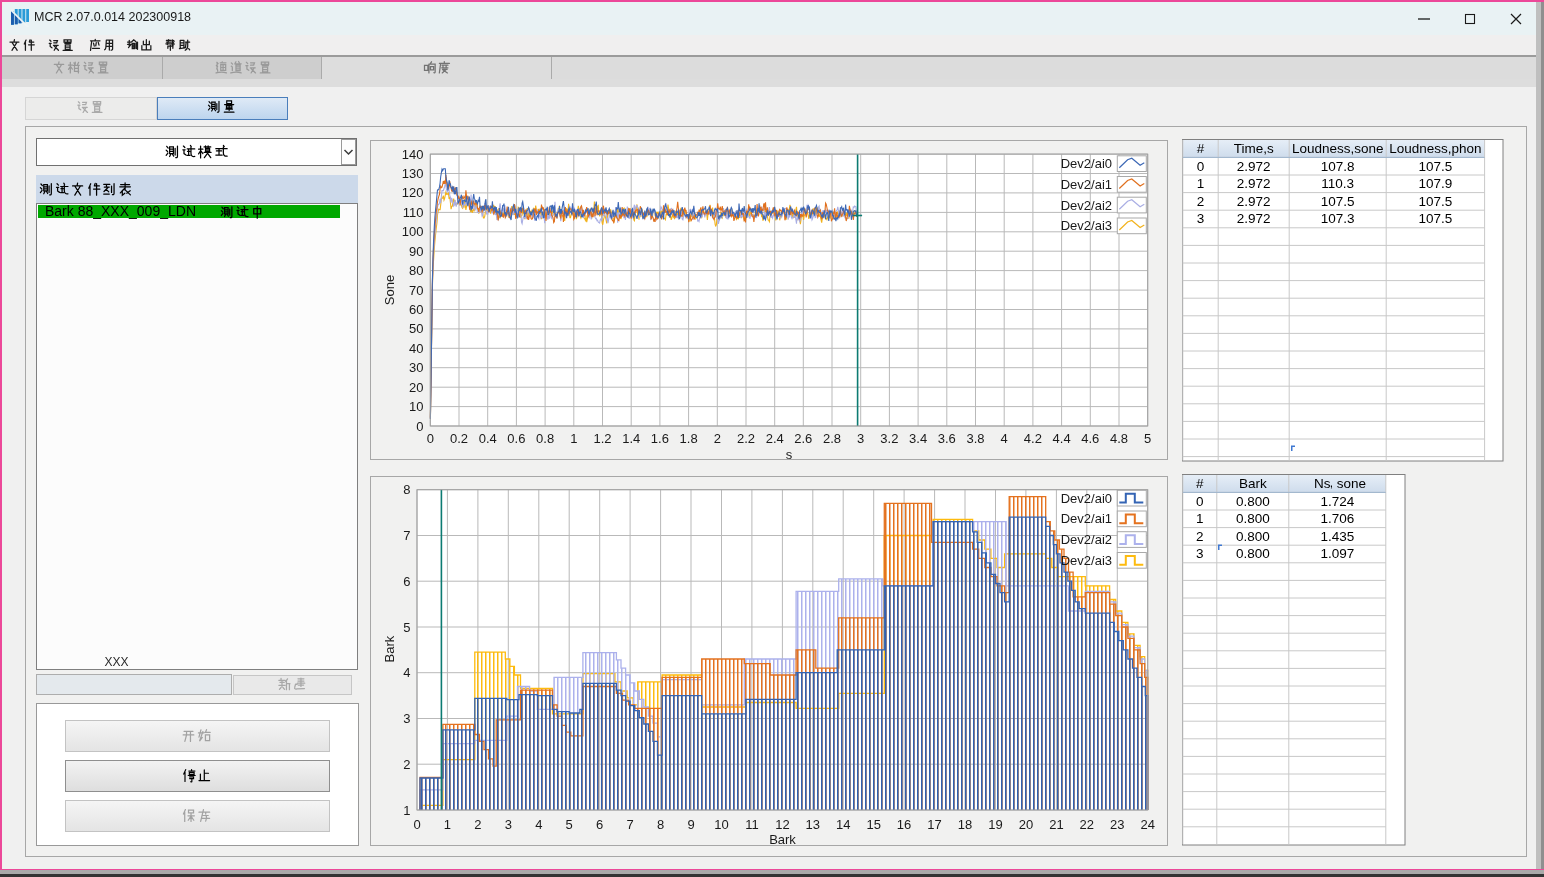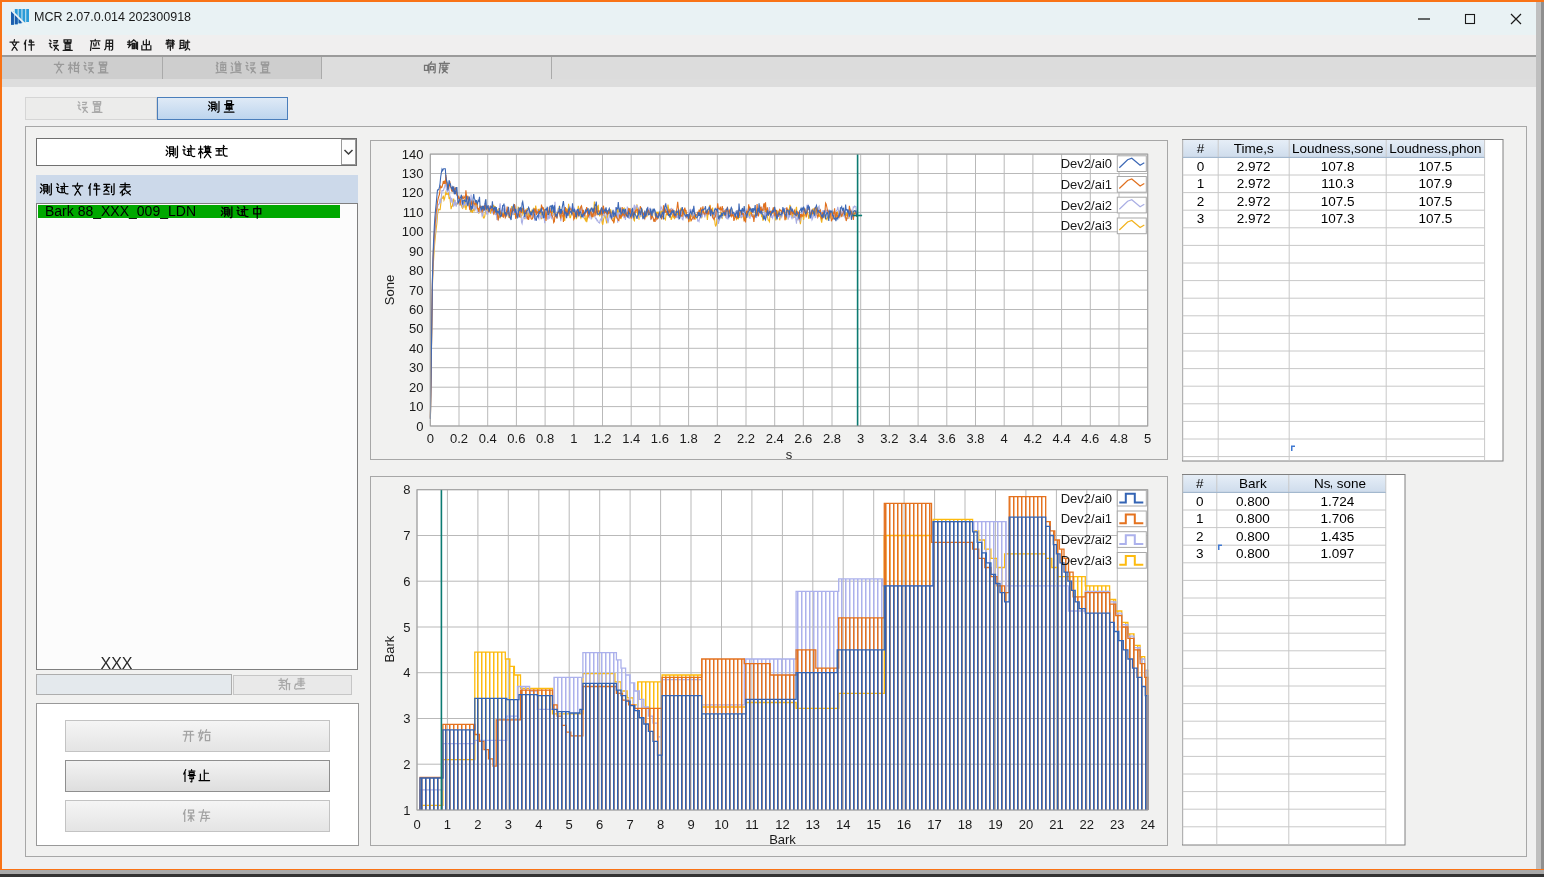--- a/index.html
+++ b/index.html
@@ -1,18 +1,18 @@
 <!DOCTYPE html>
 <html><head><meta charset="utf-8"><title>MCR</title><style>
 *{margin:0;padding:0;box-sizing:border-box}
 html,body{width:1544px;height:877px;overflow:hidden;background:#f0f0f0;font-family:"Liberation Sans",sans-serif}
 .abs{position:absolute}
 </style></head>
 <body>
-<div class="abs" style="left:0;top:0;width:1544px;height:877px;background:#f97316">
+<div class="abs" style="left:0;top:0;width:1544px;height:877px;background:#ec4899">
  <div class="abs" style="left:2px;top:2px;width:1539px;height:867px;background:#f0f0f0"></div>
 
  <div class="abs" style="left:2px;top:2px;width:1539px;height:33px;background:#e9f2f4;border-radius:8px 8px 0 0"></div>
 
  <svg class="abs" style="left:11px;top:9px" width="18" height="18" viewBox="0 0 18 18">
    <defs>
         <clipPath id="icb">
           <path d="M0 2.2 H2.9 V15.8 H0 Z M3.8 0 H6.7 V15.2 H3.8 Z M7.6 0 H10.5 V14.2 H7.6 Z M11.4 0 H14.3 V13.4 H11.4 Z M15.2 0 H18 V13 H15.2 Z"></path>
         </clipPath>
       </defs>
@@ -52,21 +52,21 @@
     </svg>
 
  <div class="abs" style="left:36px;top:175px;width:322px;height:28px;background:#ccd9ea"></div>
 
  <div class="abs" style="left:36px;top:203px;width:322px;height:467px;background:#fcfcfc;border:1px solid #7f7f7f"></div>
  <div class="abs" style="left:37.5px;top:204.5px;width:302px;height:13.5px;background:#00a800"></div>
  <div class="abs" style="left:45px;top:203.5px;font-size:14px;line-height:14px;color:#000">Bark 88_XXX_009_LDN</div>
 
  <div class="abs" style="left:36px;top:674px;width:196px;height:21px;background:#e4e9ed;border:1px solid #adadad"></div>
  <div class="abs" style="left:233px;top:674.5px;width:119px;height:20px;background:#e9e9e9;border:1px solid #c6c6c6"></div>
- <div class="abs" style="left:36px;top:655px;width:161px;text-align:center;font-size:16px;color:#2a2a2a">XXX</div>
+ <div class="abs" style="left:36px;top:655px;width:161px;text-align:center;font-size:12px;color:#2a2a2a">XXX</div>
 
  <div class="abs" style="left:36px;top:703px;width:323px;height:143px;background:#fff;border:1px solid #999"></div>
  <div class="abs" style="left:64.5px;top:719.5px;width:265px;height:32px;background:linear-gradient(#f5f5f5,#e4e4e4);border:1px solid #c3c3c3"></div>
  <div class="abs" style="left:64.5px;top:759.5px;width:265px;height:32px;background:linear-gradient(#f2f2f2,#dedede);border:1px solid #8f8f8f"></div>
  <div class="abs" style="left:64.5px;top:799.5px;width:265px;height:32px;background:linear-gradient(#f5f5f5,#e4e4e4);border:1px solid #c3c3c3"></div>
 
  <div class="abs" style="left:369.5px;top:139.5px;width:798px;height:320px;border:1px solid #a7a7a7;background:#f1f1f0"></div>
  <div class="abs" style="left:369.5px;top:475.5px;width:798px;height:370px;border:1px solid #a7a7a7;background:#f1f1f0"></div>
 
  <div class="abs" style="left:0px;top:870px;width:1544px;height:4px;background:#a9a9a9"></div>

